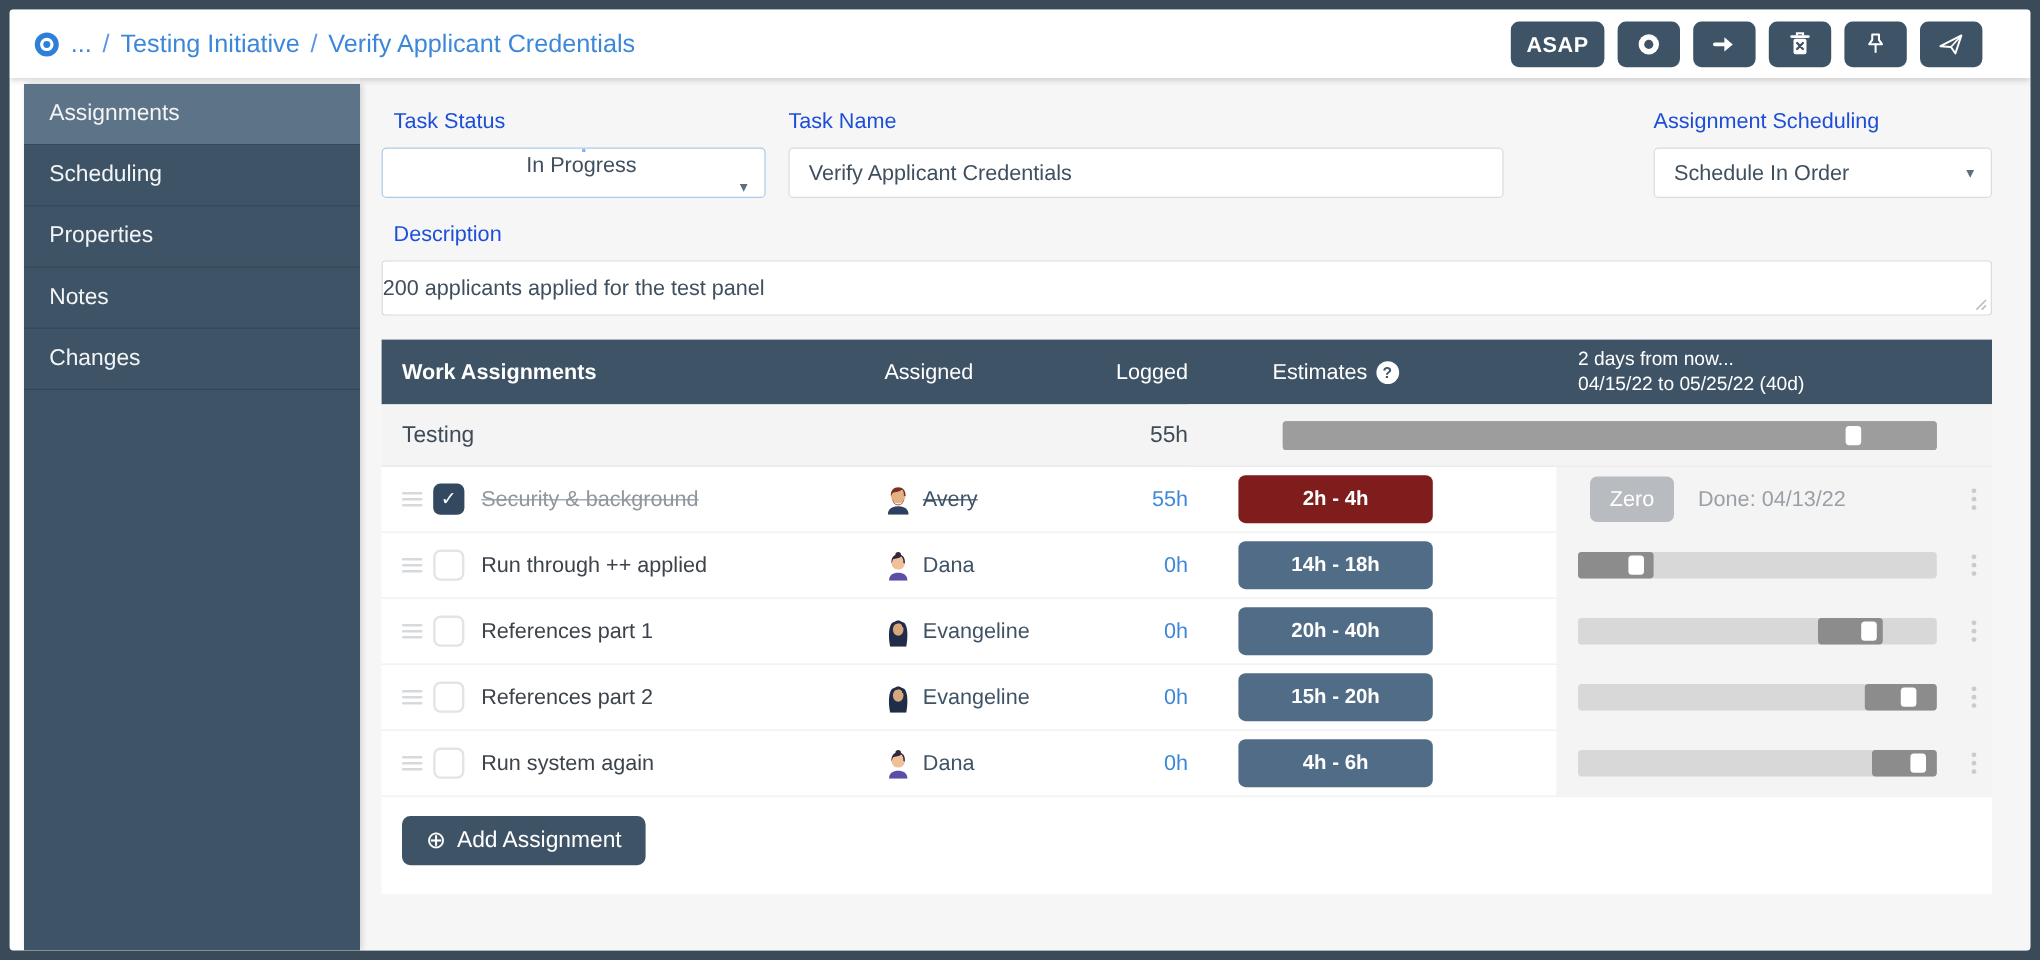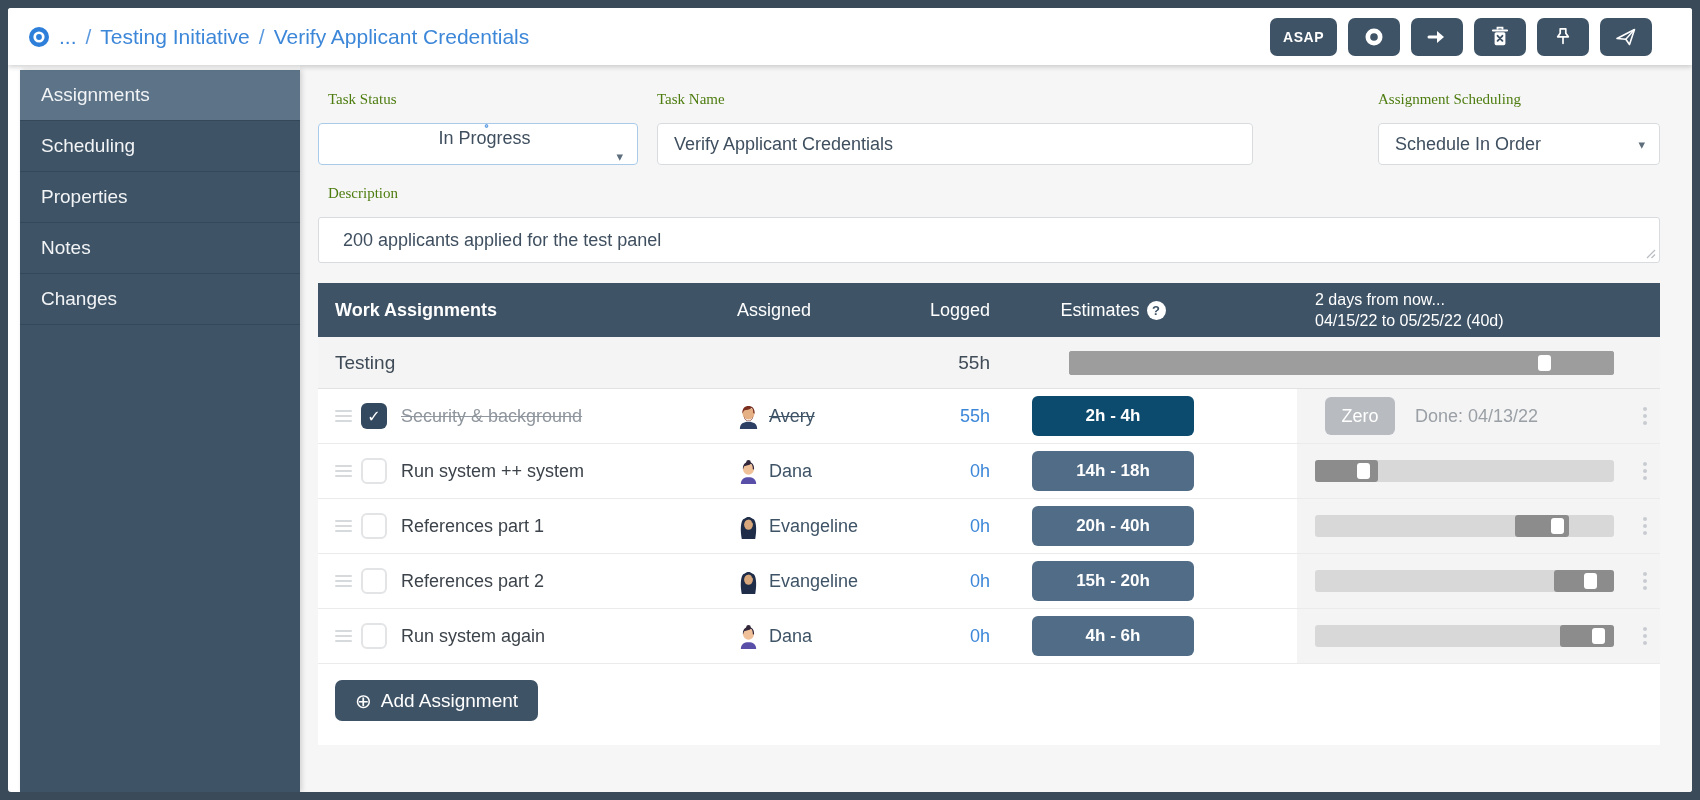--- a/index.html
+++ b/index.html
@@ -10,32 +10,32 @@
 
   
   .topbar { position:absolute; left:0; top:0; right:0; height:57px; background:#ffffff;
             box-shadow:0 2px 5px rgba(0,0,0,.18); z-index:5; display:flex; align-items:center; }
   .breadcrumb { display:flex; align-items:center; gap:9px; margin-left:20px; font-size:21px; color:#3d87d9; }
   .breadcrumb .crumb { color:#3d87d9; cursor:pointer; }
   .breadcrumb .sep { color:#3d87d9; opacity:.85; }
   .toolbar { position:absolute; right:40px; top:10px; display:flex; gap:11px; }
   .tbtn { height:38px; min-width:52px; background:#3e5366; border-radius:7px; display:flex;
           align-items:center; justify-content:center; color:#fff; cursor:pointer; }
-  .tbtn.asap { font-weight:bold; font-size:14px; padding:0 13px; letter-spacing:.5px; }
+  .tbtn.asap { font-weight:bold; font-size:18px; padding:0 13px; letter-spacing:.5px; }
 
   
   .sidebar { position:absolute; left:12px; top:62px; width:280px; bottom:0; background:#3e5366; z-index:4;
              box-shadow:2px 0 5px rgba(0,0,0,.15); }
   .side-item { height:51px; display:flex; align-items:center; padding-left:21px; color:#f2f4f6;
                font-size:19px; border-bottom:1px solid #35485a; cursor:pointer; }
   .side-item.active { background:#5d7388; }
 
   
   .main { position:absolute; left:292px; top:57px; right:0; bottom:0; background:#f6f6f6; }
-  .field-label { position:absolute; font-size:15px; color:#4d7c0f;font-family:Liberation Serif, serif; }
+  .field-label { position:absolute; font-size:18px; color:#1d4ed8; }
   .box { position:absolute; height:42px; background:#fff; border:1px solid #d8dcdf; border-radius:4px;
          display:flex; align-items:center; font-size:18px; color:#3f4f5f; }
   .box.status { border-color:#a9cbe9; }
   .caret { margin-left:auto; margin-right:14px; color:#5e6e7d; font-size:13px; }
 
   .desc-box { position:absolute; background:#fff; border:1px solid #d8dcdf; border-radius:3px;
               display:flex; align-items:center; font-size:18px; color:#3f4f5f; }
   .resize-grip { position:absolute; right:3px; bottom:3px; }
 
   
@@ -71,21 +71,21 @@
 
   .task-name { color:#3c434a; }
   .done .task-name { color:#8f969d; text-decoration:line-through; }
   .assignee { color:#3e5366; margin-left:9px; }
   .done .assignee { text-decoration:line-through; }
   .logged-link { color:#3d87d9; cursor:pointer; }
   .rollup-val { color:#3f4b57; }
 
   .pill { min-width:162px; height:40px; border-radius:6px; background:#506c87; color:#fff;
           display:flex; align-items:center; justify-content:center; font-size:17px; font-weight:600; cursor:pointer; }
-  .pill.gray { background:#0c4a6e; }
+  .pill.gray { background:#7f1d1d; }
   .zero-pill { min-width:70px; height:38px; border-radius:6px; background:#b8bcc0; color:#fff;
                display:flex; align-items:center; justify-content:center; font-size:18px; margin-left:10px; cursor:pointer; }
   .done-date { color:#9aa0a6; margin-left:20px; font-size:18px; }
 
   .tl-track { position:relative; height:22px; border-radius:3px; background:#d8d8d8; flex:1 1 auto;
               margin-right:46px; cursor:pointer; }
   .tl-track.rollup-bar { height:24px; background:#9d9d9d; }
   .tl-seg { position:absolute; top:0; bottom:0; background:#8c8c8c; border-radius:3px; }
   .rollup-bar .tl-seg { background:#9d9d9d; }
   .tl-marker { position:absolute; top:50%; transform:translateY(-50%); width:13px; height:16px;
@@ -184,21 +184,21 @@
     </div>
 
     <div class="field-label" style="left:1078px; top:26px;">Assignment Scheduling</div>
     <div class="box" style="left:1078px; top:58px; width:282px;">
       <span style="margin-left:16px;">Schedule In Order</span>
       <span class="caret">▾</span>
     </div>
 
     <div class="field-label" style="left:28px; top:120px;">Description</div>
     <div class="desc-box" style="left:18px; top:152px; width:1342px; height:46px;">
-      <span style="margin-left:24px;">200 applicants applied for the test panel</span>
+      <span style="margin-left:0;">200 applicants applied for the test panel</span>
       <svg class="resize-grip" width="12" height="12" viewBox="0 0 12 12">
         <path d="M3 11 L11 3 M7.5 11 L11 7.5" stroke="#b9bec3" stroke-width="1.3"></path>
       </svg>
     </div>
 
     <div class="table">
 
       <div class="trow thead">
         <div class="c1">Work Assignments</div>
         <div class="c2">Assigned</div>
@@ -271,21 +271,21 @@
       </div>
 
       <div class="trow wrow">
         <div class="c1">
           <div class="drag-handle">
                 <i></i>
                 <i></i>
                 <i></i>
               </div>
           <div class="cbx unchecked"></div>
-          <span class="task-name">Run system ++ system</span>
+          <span class="task-name">Run through ++ applied</span>
         </div>
         <div class="c2">
           <svg class="avatar" viewBox="0 0 24 26">
             <path d="M4 26 c0-5 3.6-7 8-7 s8 2 8 7 z" fill="#5a4fa8"></path>
             <circle cx="12" cy="10.5" r="5.8" fill="#f0c098"></circle>
             <circle cx="12" cy="3.4" r="2.4" fill="#33283b"></circle>
             <path d="M6.2 11 c-.5-5 2-8 5.8-8 s6.3 3 5.8 8 l-1.3 -.4 c.2-3-.8-4.8-2-5.6 c-1.7 1.6-4.7 1.9-7 2.4 z" fill="#33283b"></path>
           </svg>
           <span class="assignee">Dana</span>
         </div>

